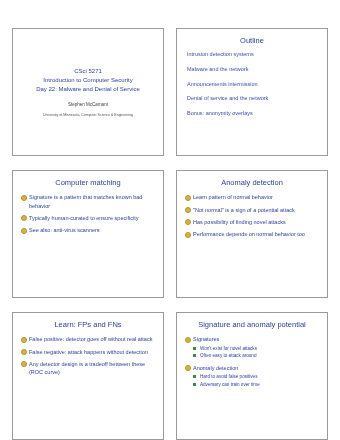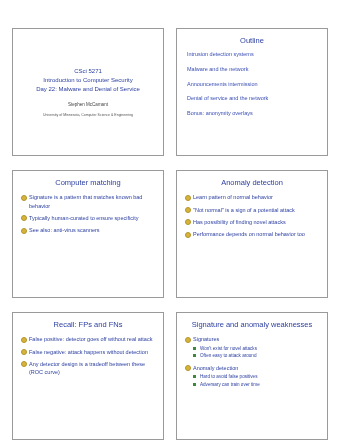--- a/index.html
+++ b/index.html
@@ -151,30 +151,30 @@
       <div class="slide-title">Anomaly detection</div>
       <ul class="bullets">
         <li><span class="bullet-dot"></span><span>Learn pattern of normal behavior</span></li>
         <li><span class="bullet-dot"></span><span>"Not normal" is a sign of a potential attack</span></li>
         <li><span class="bullet-dot"></span><span>Has possibility of finding novel attacks</span></li>
         <li><span class="bullet-dot"></span><span>Performance depends on normal behavior too</span></li>
       </ul>
     </div>
 
     <div class="slide">
-      <div class="slide-title">Recall: FPs and FNs</div>
+      <div class="slide-title">Learn: FPs and FNs</div>
       <ul class="bullets">
         <li><span class="bullet-dot"></span><span>False positive: detector goes off without real attack</span></li>
         <li><span class="bullet-dot"></span><span>False negative: attack happens without detection</span></li>
         <li><span class="bullet-dot"></span><span>Any detector design is a tradeoff between these (ROC curve)</span></li>
       </ul>
     </div>
 
     <div class="slide">
-      <div class="slide-title">Signature and anomaly weaknesses</div>
+      <div class="slide-title">Signature and anomaly potential</div>
       <ul class="bullets">
         <li>
           <span class="bullet-dot"></span>
           <span class="group-label">Signatures</span>
           <ul class="sub">
             <li><span class="sub-dot"></span><span>Won't exist for novel attacks</span></li>
             <li><span class="sub-dot"></span><span>Often easy to attack around</span></li>
           </ul>
         </li>
         <li>

